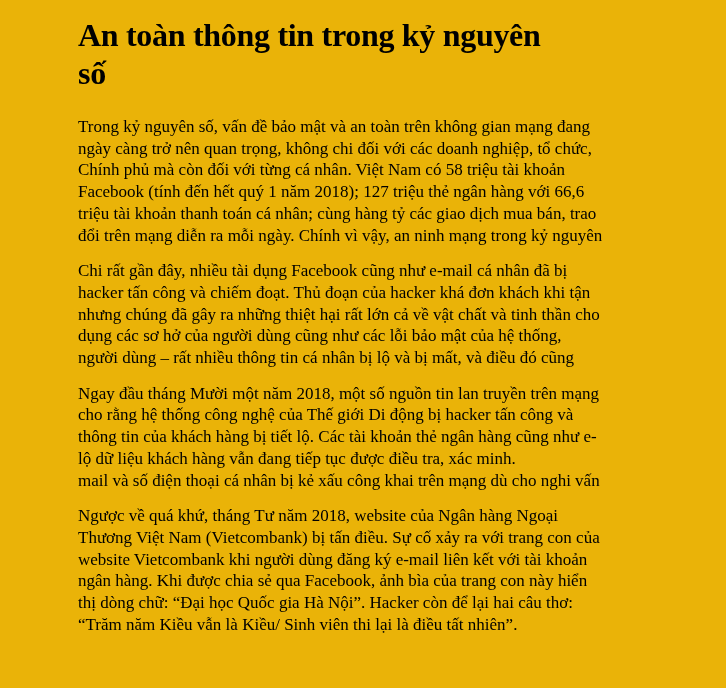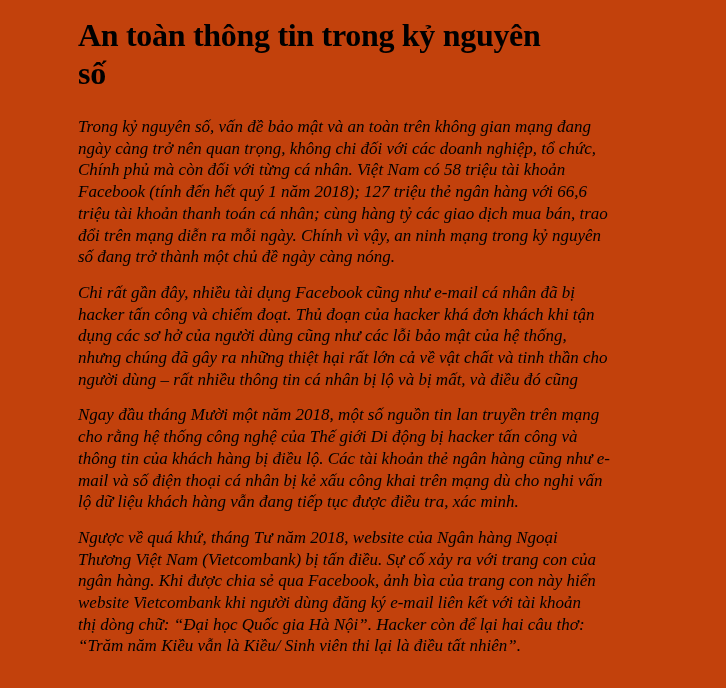--- a/index.html
+++ b/index.html
@@ -12,35 +12,34 @@
     height: 688px;
     overflow: hidden;
     color: #000000;
     font-family: "Liberation Serif", "DejaVu Serif", serif;
   }
   .page {
     box-sizing: border-box;
     width: 726px;
     height: 688px;
     padding: 16px 58px 10px 78px;
-    background: #c2410c;
+    background: #eab308;
   }
   .doc-title {
     margin: 0 0 24px 0;
     font-size: 32px;
     line-height: 38px;
     font-weight: bold;
     letter-spacing: -0.3px;
   }
   .doc-title .title-line { display: block; white-space: nowrap; }
   .para {
     margin: 0 0 14px 0;
     font-size: 17px;
     line-height: 21.7px;
-    font-style: italic;
   }
   .line {
     white-space: nowrap;
   }
 </style>
 </head>
 <body>
 
 <div class="page">
 
@@ -49,41 +48,40 @@
     <span class="title-line">số</span>
   </h1>
 
   <div class="para">
     <div class="line">Trong kỷ nguyên số, vấn đề bảo mật và an toàn trên không gian mạng đang</div>
     <div class="line">ngày càng trở nên quan trọng, không chi đối với các doanh nghiệp, tổ chức,</div>
     <div class="line">Chính phủ mà còn đối với từng cá nhân. Việt Nam có 58 triệu tài khoản</div>
     <div class="line">Facebook (tính đến hết quý 1 năm 2018); 127 triệu thẻ ngân hàng với 66,6</div>
     <div class="line">triệu tài khoản thanh toán cá nhân; cùng hàng tỷ các giao dịch mua bán, trao</div>
     <div class="line">đổi trên mạng diễn ra mỗi ngày. Chính vì vậy, an ninh mạng trong kỷ nguyên</div>
-    <div class="line">số đang trở thành một chủ đề ngày càng nóng.</div>
   </div>
 
   <div class="para">
     <div class="line">Chi rất gần đây, nhiều tài dụng Facebook cũng như e-mail cá nhân đã bị</div>
     <div class="line">hacker tấn công và chiếm đoạt. Thủ đoạn của hacker khá đơn khách khi tận</div>
+    <div class="line">nhưng chúng đã gây ra những thiệt hại rất lớn cả về vật chất và tinh thần cho</div>
     <div class="line">dụng các sơ hở của người dùng cũng như các lỗi bảo mật của hệ thống,</div>
-    <div class="line">nhưng chúng đã gây ra những thiệt hại rất lớn cả về vật chất và tinh thần cho</div>
     <div class="line">người dùng – rất nhiều thông tin cá nhân bị lộ và bị mất, và điều đó cũng</div>
   </div>
 
   <div class="para">
     <div class="line">Ngay đầu tháng Mười một năm 2018, một số nguồn tin lan truyền trên mạng</div>
     <div class="line">cho rằng hệ thống công nghệ của Thế giới Di động bị hacker tấn công và</div>
-    <div class="line">thông tin của khách hàng bị điều lộ. Các tài khoản thẻ ngân hàng cũng như e-</div>
+    <div class="line">thông tin của khách hàng bị tiết lộ. Các tài khoản thẻ ngân hàng cũng như e-</div>
+    <div class="line">lộ dữ liệu khách hàng vẫn đang tiếp tục được điều tra, xác minh.</div>
     <div class="line">mail và số điện thoại cá nhân bị kẻ xấu công khai trên mạng dù cho nghi vấn</div>
-    <div class="line">lộ dữ liệu khách hàng vẫn đang tiếp tục được điều tra, xác minh.</div>
   </div>
 
   <div class="para">
     <div class="line">Ngược về quá khứ, tháng Tư năm 2018, website của Ngân hàng Ngoại</div>
     <div class="line">Thương Việt Nam (Vietcombank) bị tấn điều. Sự cố xảy ra với trang con của</div>
+    <div class="line">website Vietcombank khi người dùng đăng ký e-mail liên kết với tài khoản</div>
     <div class="line">ngân hàng. Khi được chia sẻ qua Facebook, ảnh bìa của trang con này hiển</div>
-    <div class="line">website Vietcombank khi người dùng đăng ký e-mail liên kết với tài khoản</div>
     <div class="line">thị dòng chữ: “Đại học Quốc gia Hà Nội”. Hacker còn để lại hai câu thơ:</div>
     <div class="line">“Trăm năm Kiều vẫn là Kiều/ Sinh viên thi lại là điều tất nhiên”.</div>
   </div>
 
 </div>
 
 </body></html>

